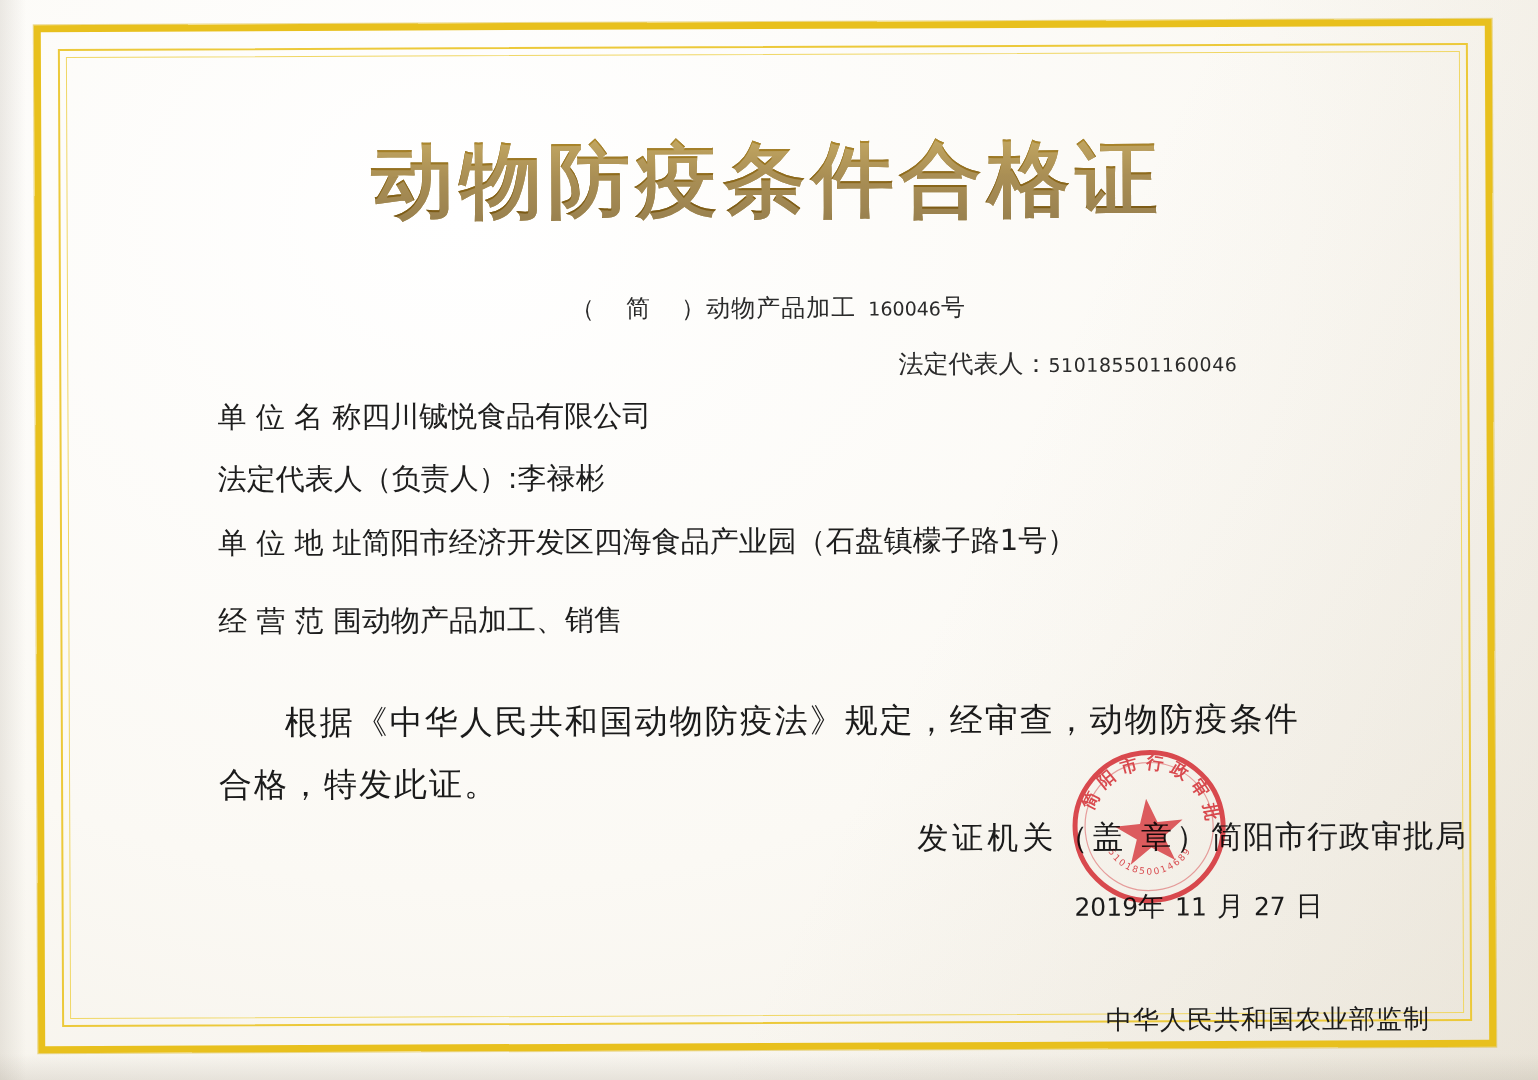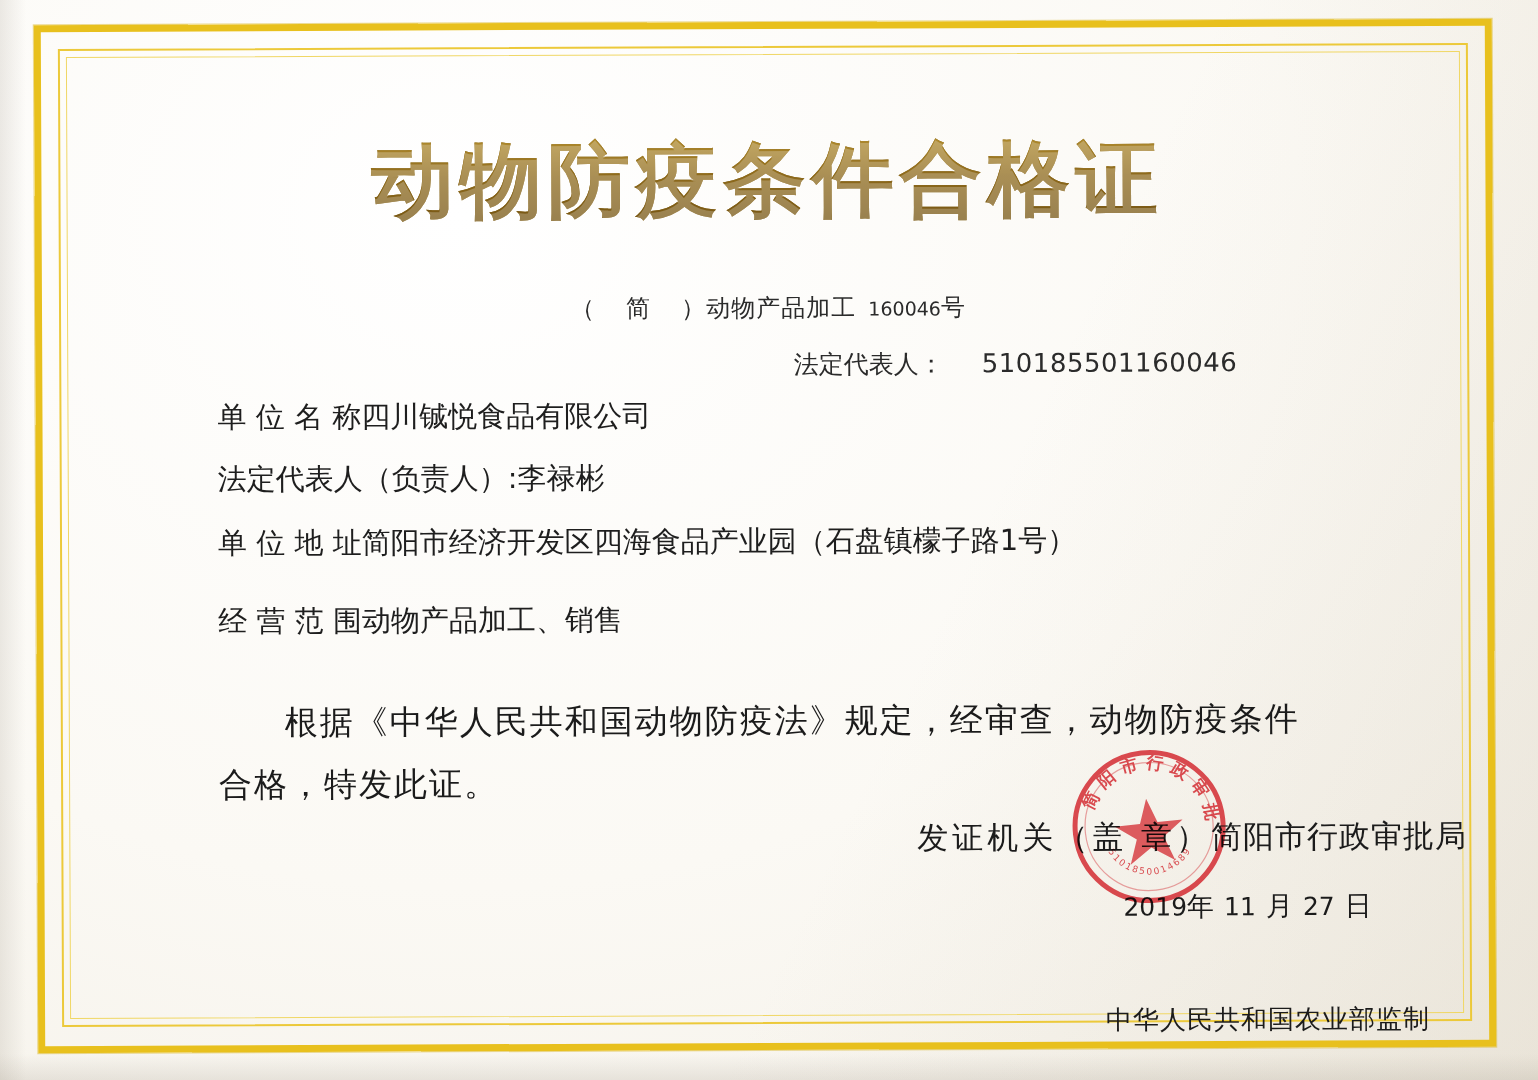--- a/index.html
+++ b/index.html
@@ -125,23 +125,22 @@
 
   .code-line {
     position: absolute;
     right: 300px;
     top: 348px;
     font-size: 25px;
     color: #2b2b2b;
     white-space: nowrap;
   }
   .code-line .code-val {
-    font-size: 26px;
+    font-size: 19px;
     letter-spacing: 0.5px;
-    margin-left: 38px;
   }
 
   .field {
     position: absolute;
     left: 218px;
     font-size: 29px;
     color: #1e1e1e;
     white-space: nowrap;
   }
   .field .lbl {
@@ -176,21 +175,21 @@
     color: #1b1b1b;
     white-space: nowrap;
     letter-spacing: 1px;
   }
   .issuer .seal-hint {
     letter-spacing: 4px;
   }
 
   .date-line {
     position: absolute;
-    left: 1122px;
+    left: 1073px;
     top: 890px;
     font-size: 27px;
     color: #1b1b1b;
     white-space: nowrap;
   }
   .date-line .dnum { font-size: 25px; }
   .date-line .dunit { padding: 0 10px; }
 
   .footer {
     position: absolute;

